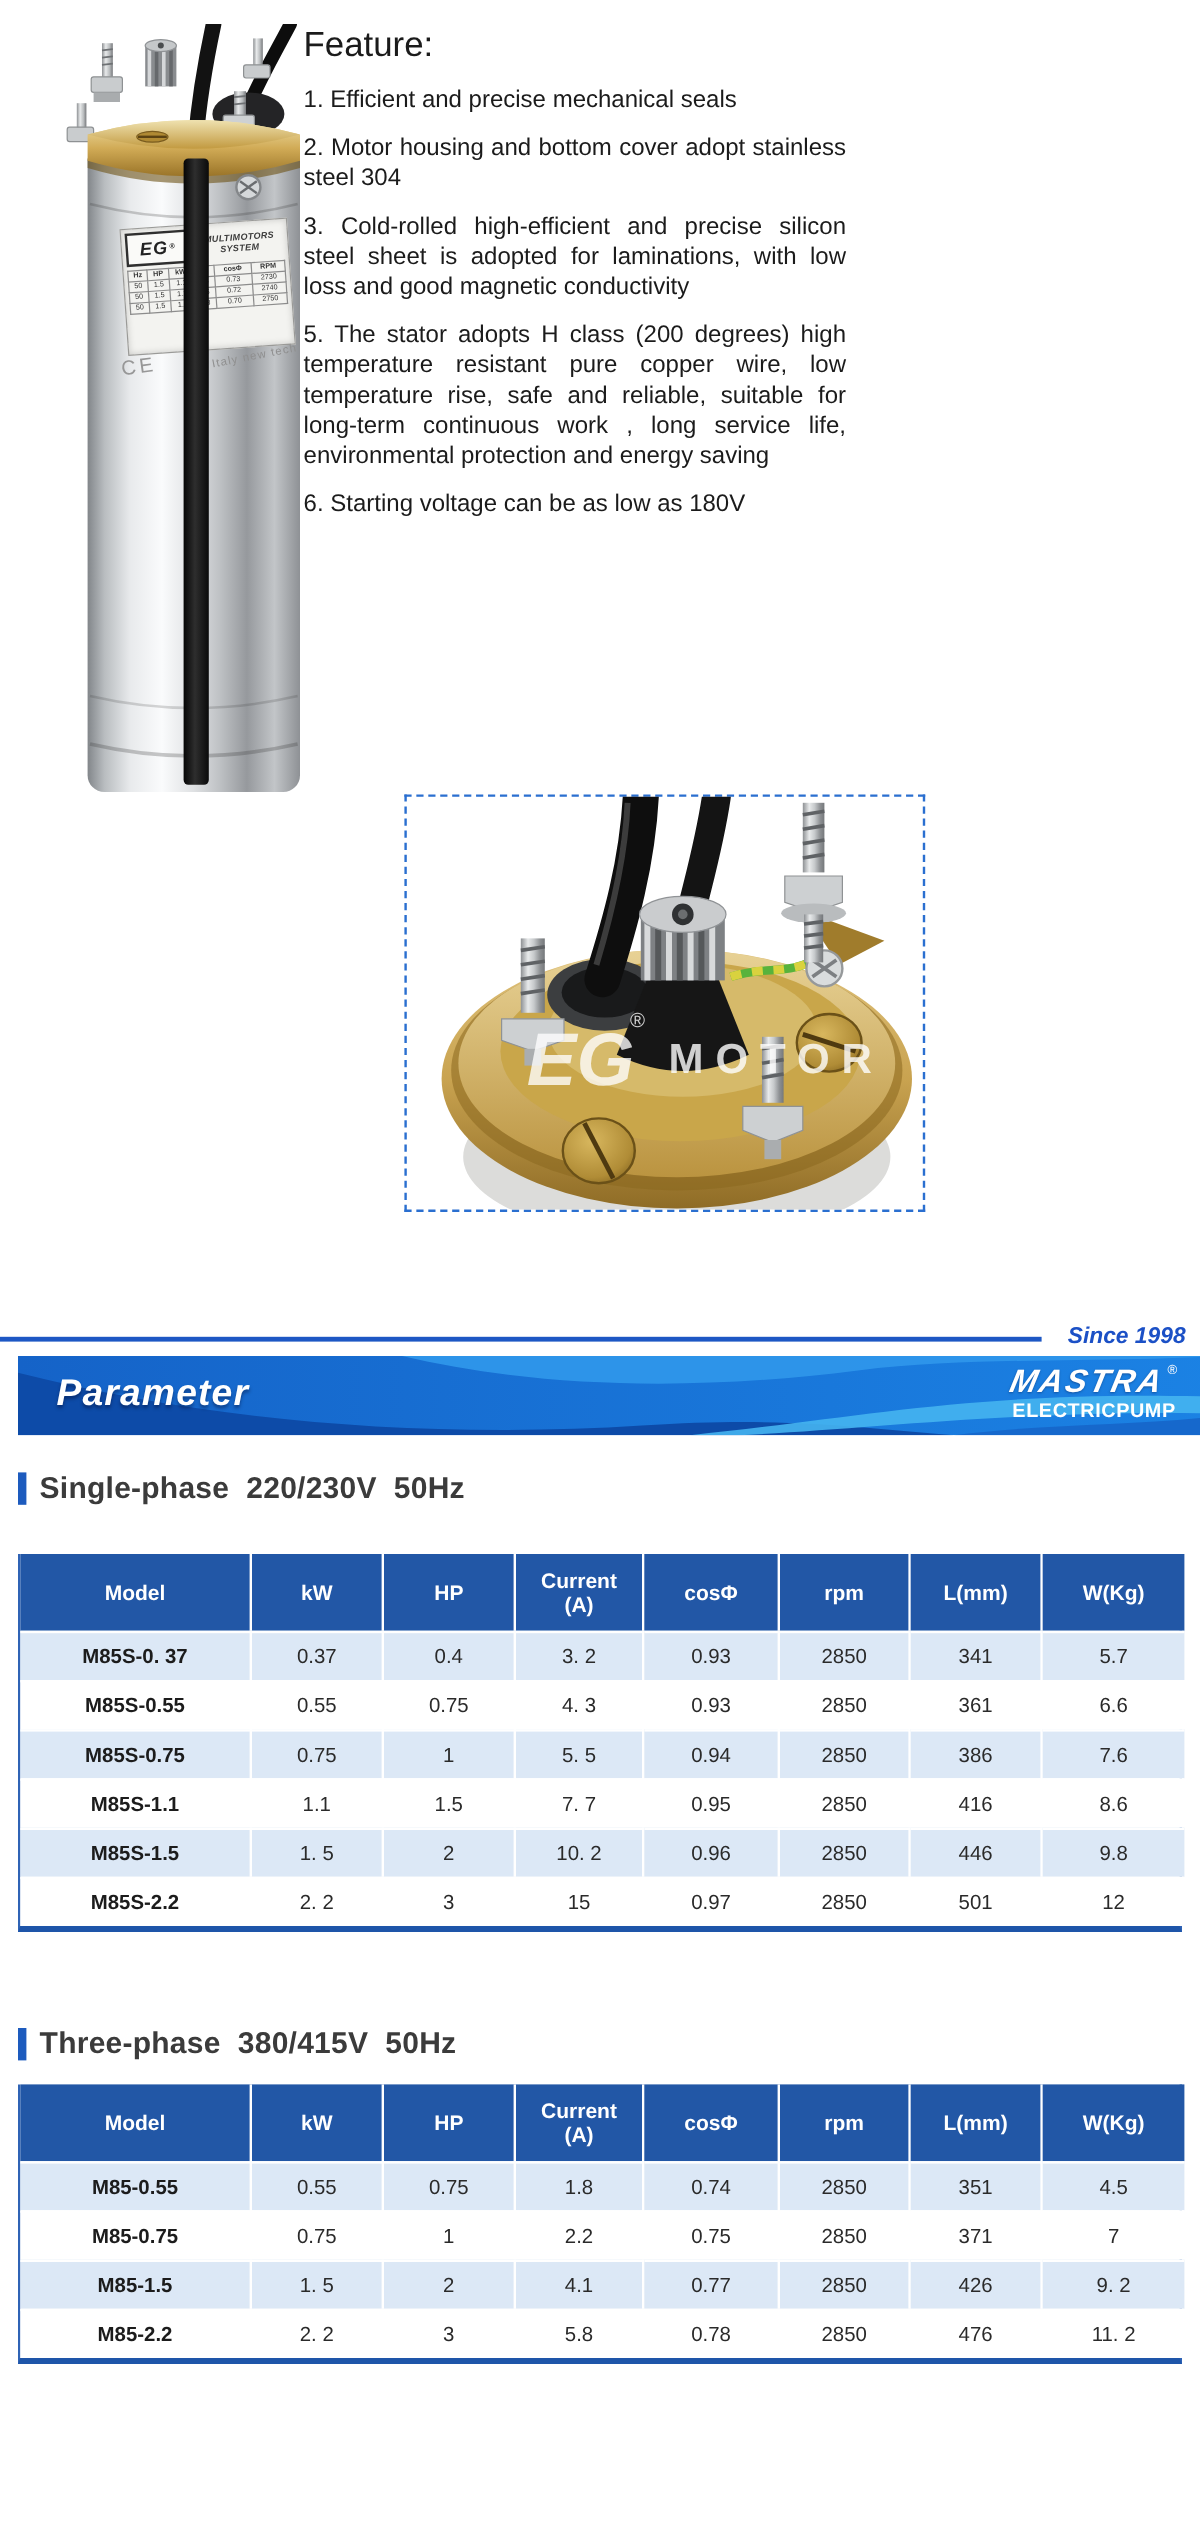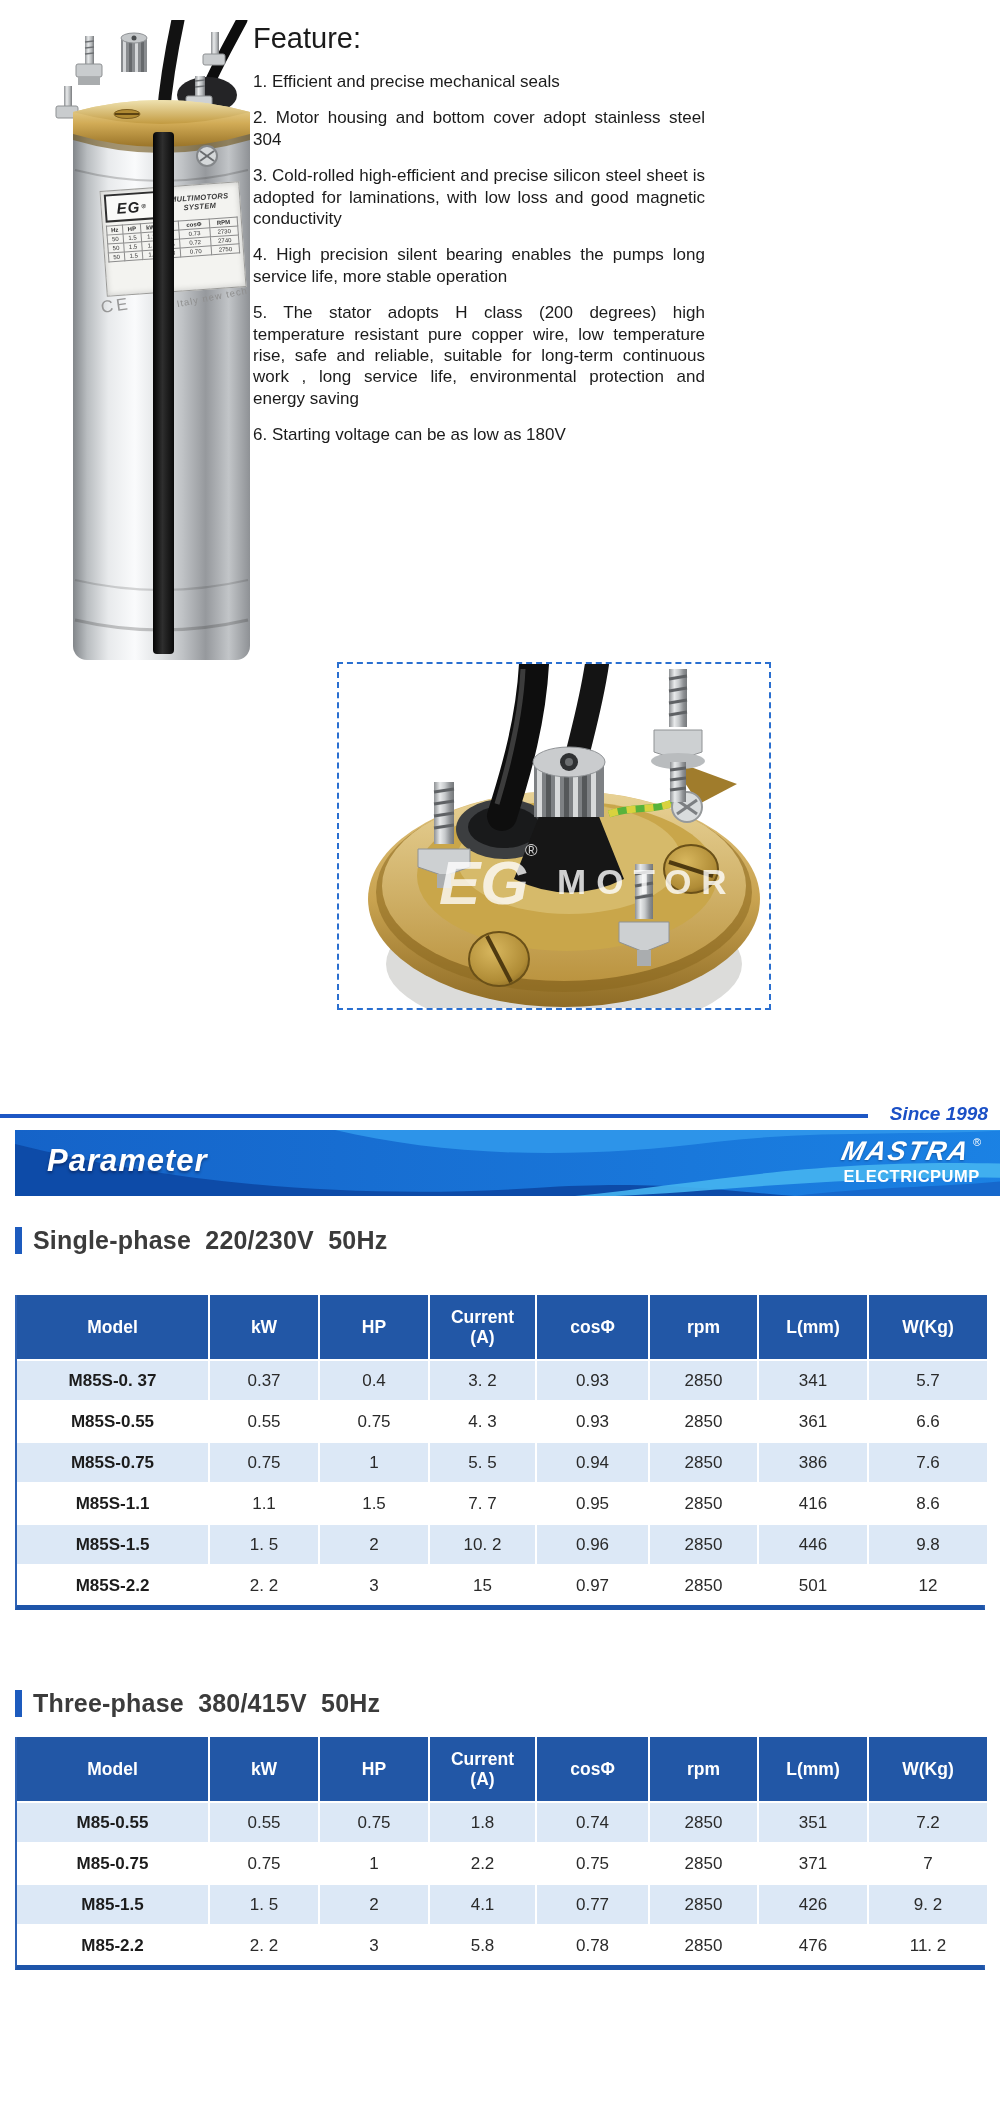--- a/index.html
+++ b/index.html
@@ -26,21 +26,21 @@
   .np-italy { position:absolute; right:-2px; bottom:-14px; font-size:9.5px; color:#8f8f8f;
               transform:rotate(-7deg); letter-spacing:1px; white-space:nowrap; }
   .stripe { position:absolute; left:138px; top:112px; width:21px; height:522px;
             background:linear-gradient(90deg,#050505,#2e2e2e 45%,#0a0a0a); border-radius:4px; z-index:3; }
   .ce { position:absolute; left:86px; top:276px; font-size:17px; color:#979797; letter-spacing:3px;
         transform:rotate(-8deg); z-index:1; }
 
   
   .feature { position:absolute; left:253px; top:22px; width:452px; color:#1b1b1b; }
   .feature-title { font-size:29px; margin:0 0 16px 0; }
-  .fi { font-size:17px; line-height:1.26; margin:0 0 15px 0; text-align:justify; }
+  .fi { font-size:20px; line-height:1.26; margin:0 0 15px 0; text-align:justify; }
 
   
   .closeup { position:absolute; left:337px; top:662px; width:434px; height:348px;
              border:2px dashed #2a6fd0; box-sizing:border-box; background:#fff; }
   .closeup-svg { position:absolute; inset:0; width:100%; height:100%; }
   .wm-eg   { font-size:62px; font-weight:bold; font-style:italic; fill:#ffffff; opacity:.78; }
   .wm-reg  { font-size:17px; fill:#ffffff; opacity:.8; }
   .wm-motor{ font-size:35px; font-weight:bold; fill:#ffffff; opacity:.8; letter-spacing:10px; }
 
   
@@ -224,21 +224,20 @@
 
     <div class="stripe"></div>
     <div class="ce">CE</div>
   </div>
 
   <div class="feature">
     <div class="feature-title">Feature:</div>
     <p class="fi">1. Efficient and precise mechanical seals</p>
     <p class="fi">2. Motor housing and bottom cover adopt stainless steel 304</p>
     <p class="fi">3. Cold-rolled high-efficient and precise silicon steel sheet is adopted for laminations, with low loss and good magnetic conductivity</p>
-    <p class="fi">4. High precision silent bearing enables the pumps long service life, more stable operation</p>
     <p class="fi">5. The stator adopts H class (200 degrees) high temperature resistant pure copper wire, low temperature rise, safe and reliable, suitable for long-term continuous work , long service life, environmental protection and energy saving</p>
     <p class="fi">6. Starting voltage can be as low as 180V</p>
   </div>
 
   <div class="closeup">
     <svg class="closeup-svg" viewBox="0 0 430 344" preserveAspectRatio="none">
       <defs>
         <linearGradient id="brassPlate" x1="0" y1="0" x2="0" y2="1">
           <stop offset="0" stop-color="#dfc27c"></stop>
             <stop offset=".5" stop-color="#c9a350"></stop>
@@ -505,21 +504,21 @@
       </thead>
       <tbody>
         <tr>
           <td class="model">M85-0.55</td>
           <td>0.55</td>
           <td>0.75</td>
           <td>1.8</td>
           <td>0.74</td>
           <td>2850</td>
           <td>351</td>
-          <td>7.2</td>
+          <td>4.5</td>
         </tr>
         <tr>
           <td class="model">M85-0.75</td>
           <td>0.75</td>
           <td>1</td>
           <td>2.2</td>
           <td>0.75</td>
           <td>2850</td>
           <td>371</td>
           <td>7</td>

